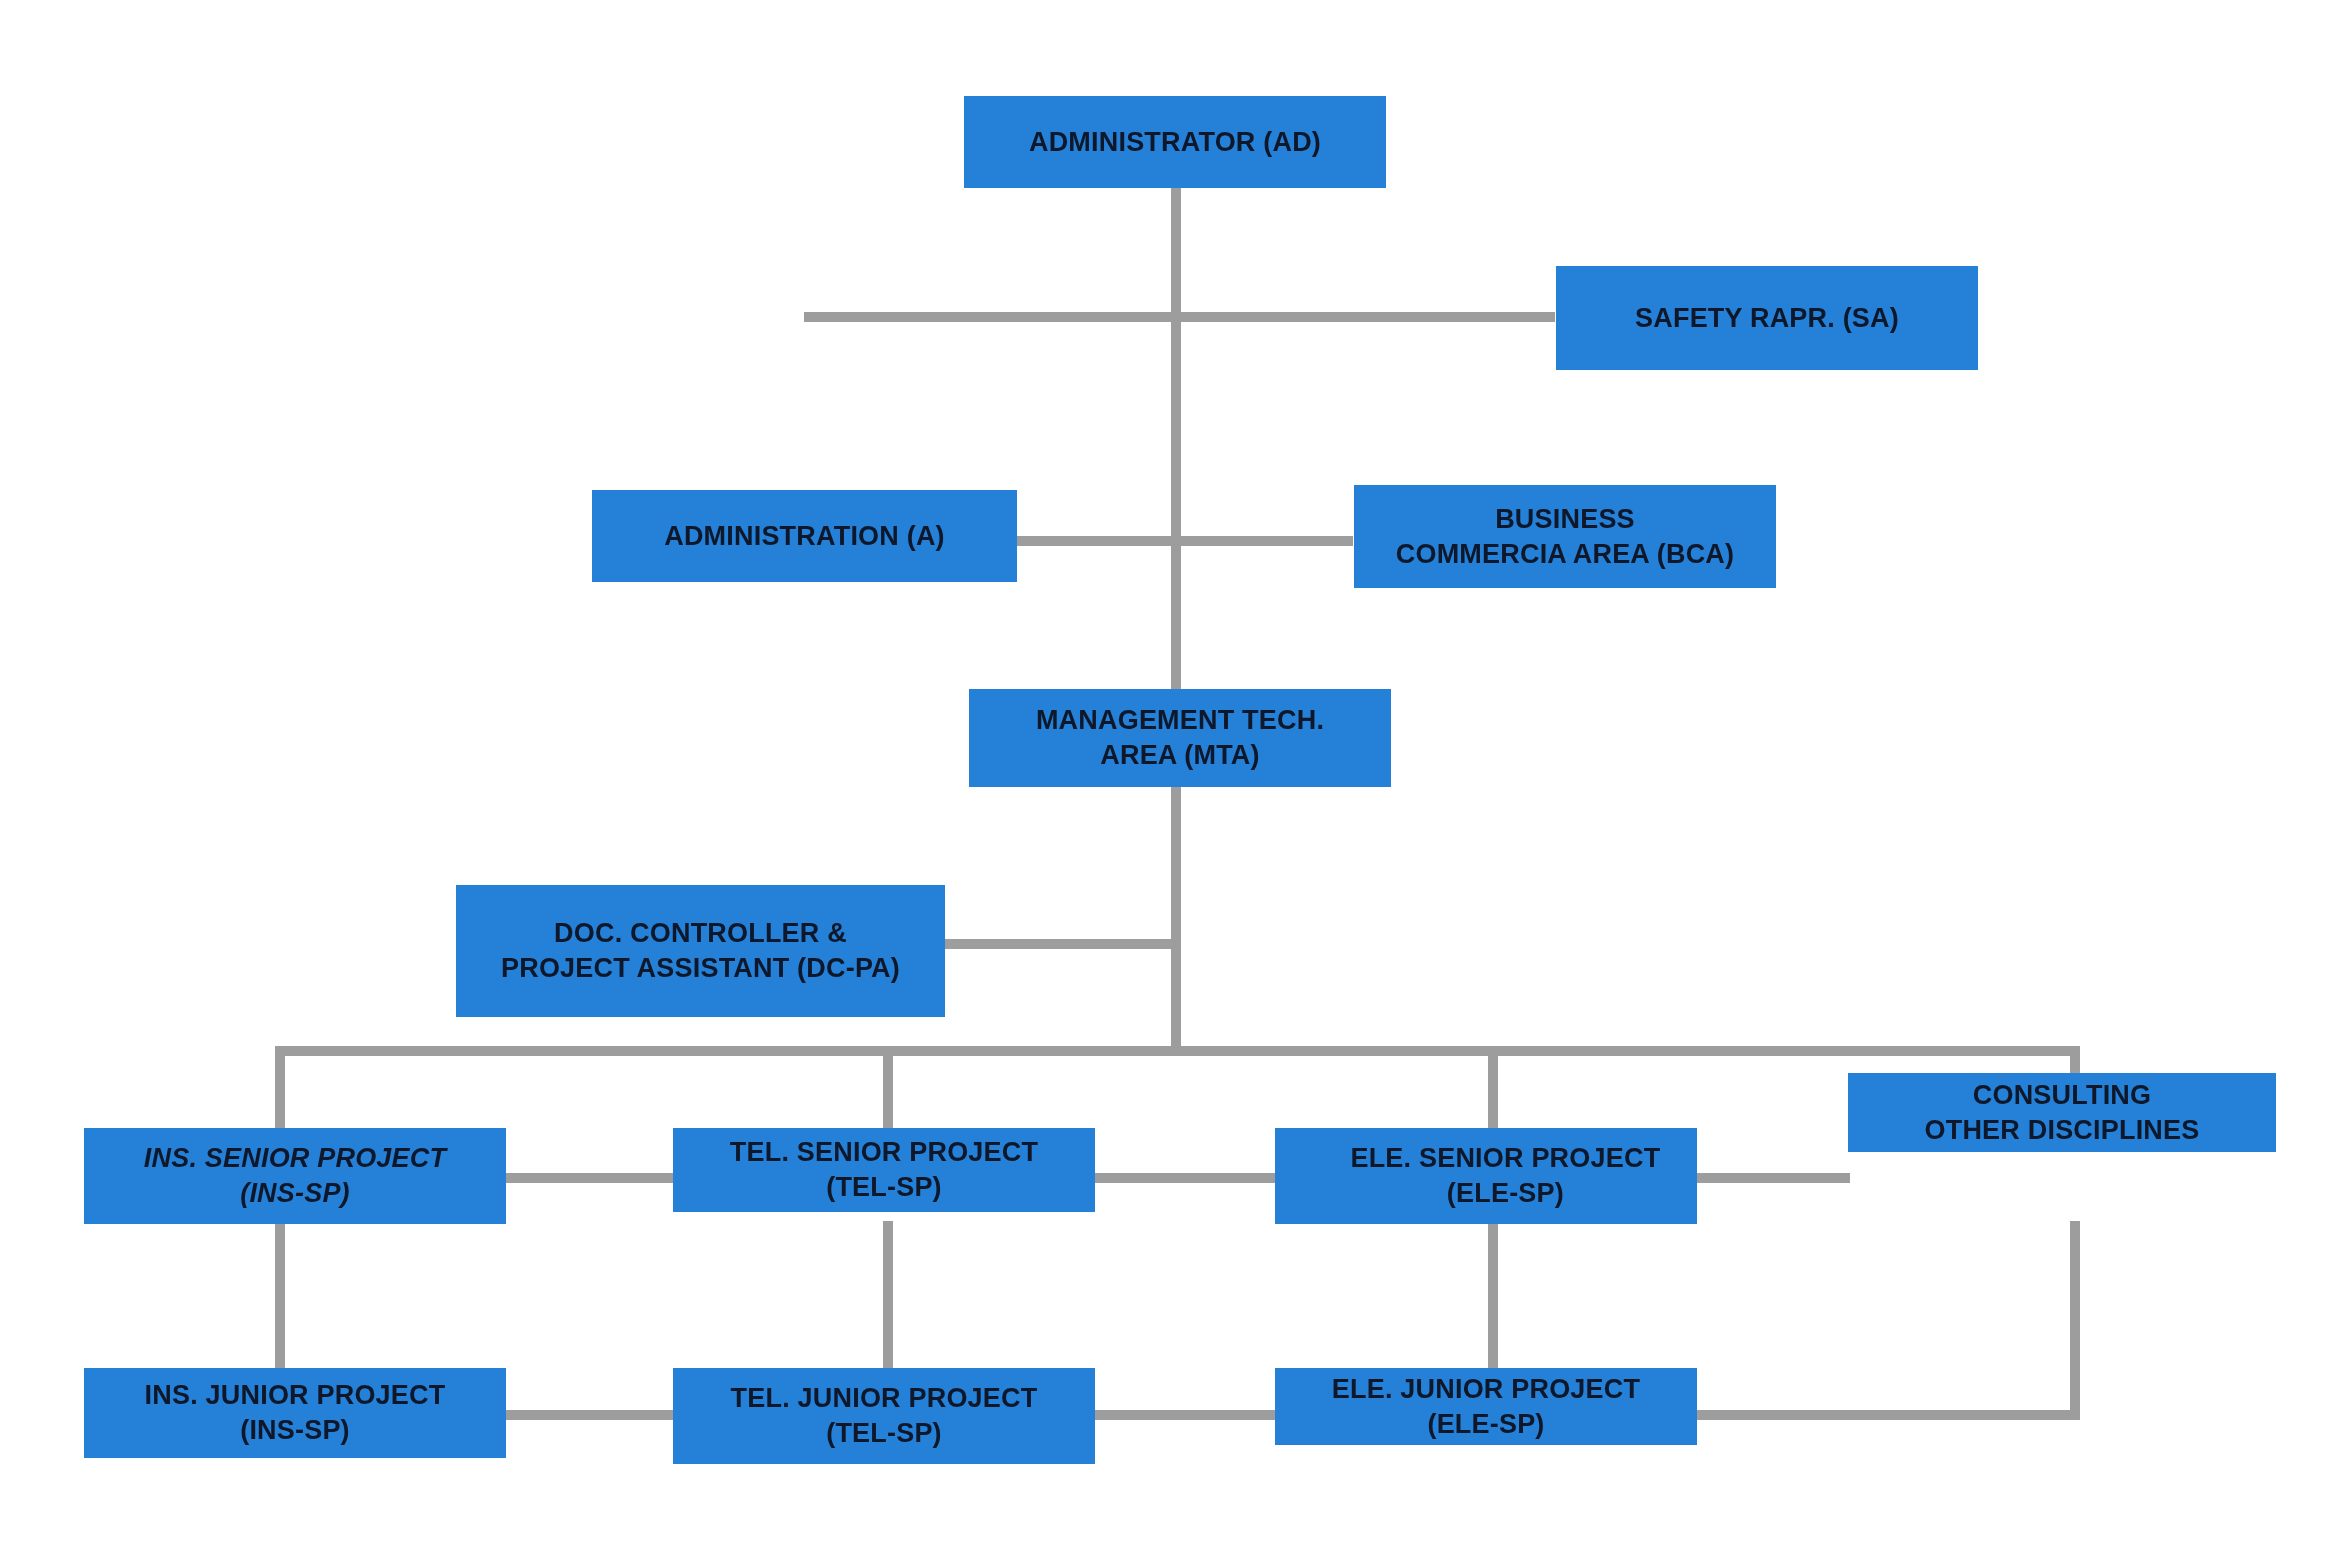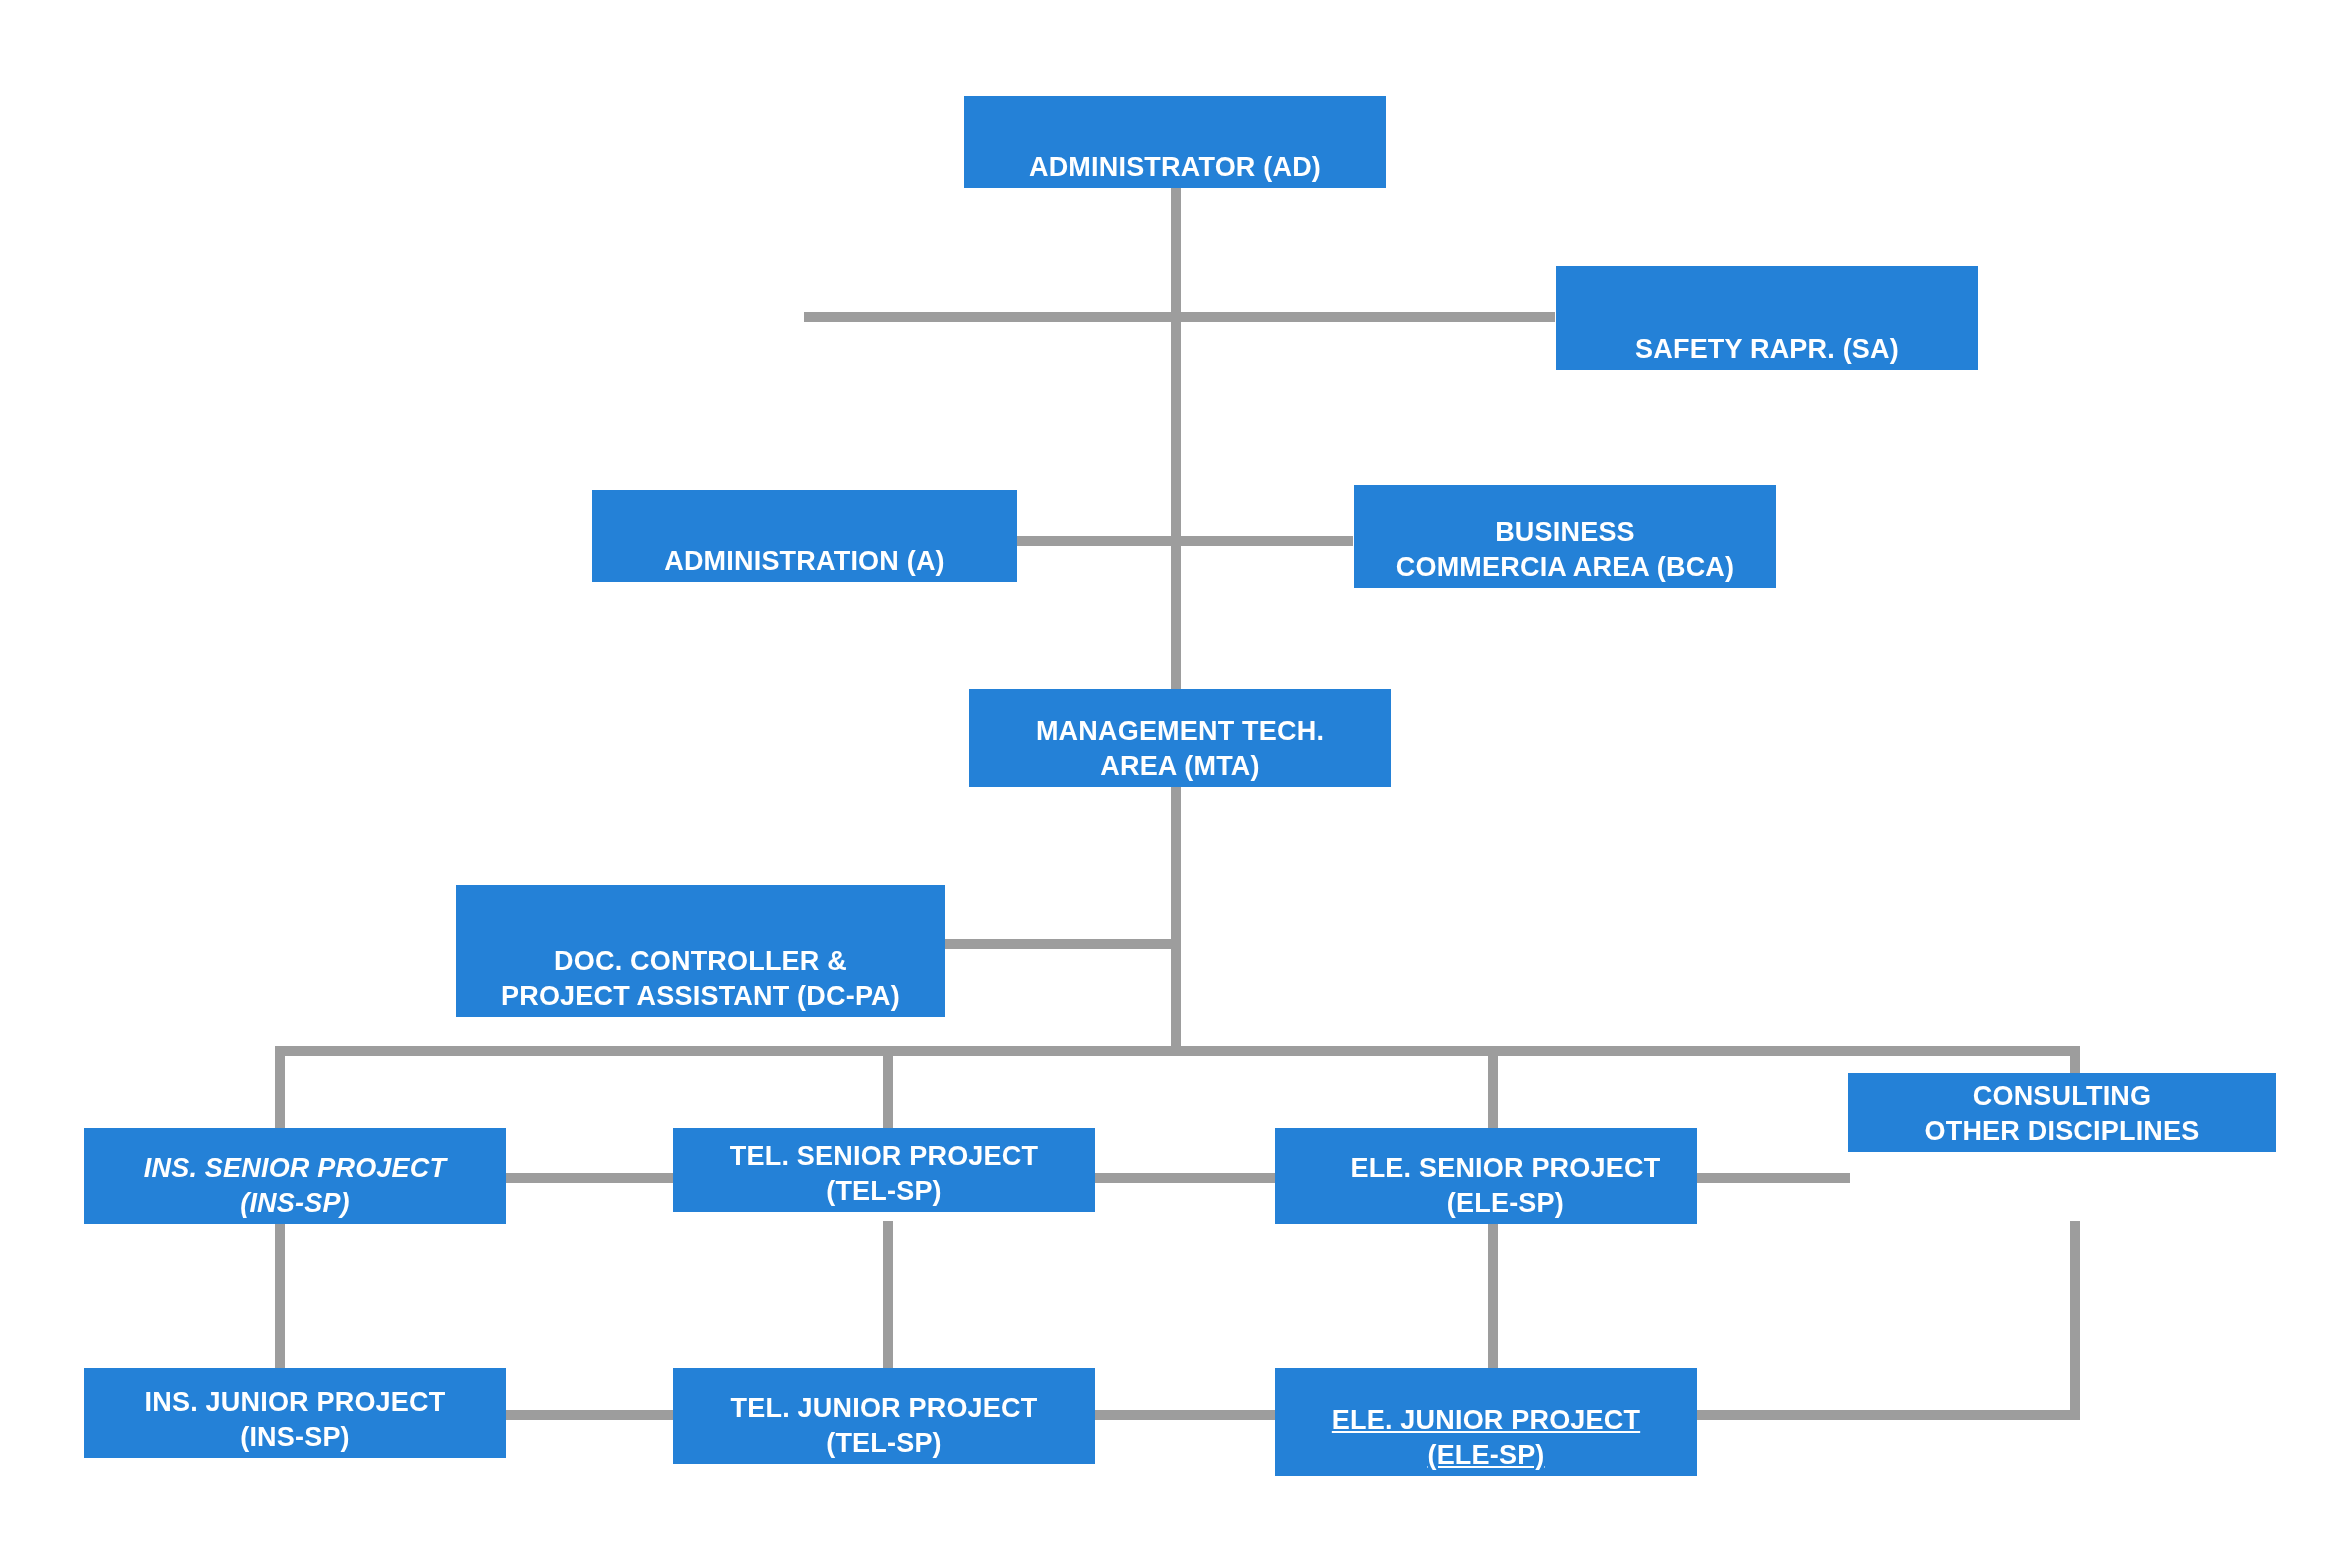--- a/index.html
+++ b/index.html
@@ -11,23 +11,23 @@
     position: relative;
     width: 2351px;
     height: 1568px;
     background: #ffffff;
     font-family: "Liberation Sans", sans-serif;
     overflow: hidden;
   }
   .node {
     position: absolute;
     background: #2481D7;
-    color: #ffffff;
+    color: #0f172a;
     display: flex;
-    align-items: flex-end;
+    align-items: center;
     justify-content: center;
     text-align: center;
     font-weight: 700;
     letter-spacing: 0.2px;
     line-height: 1.28;
     z-index: 3;
     box-sizing: border-box;
     padding: 3.7px 9.2px;
     font-size: 27px;
   }
@@ -128,19 +128,19 @@
   <div class="node" style="left:84px; top:1368px; width:422px; height:90px;">
     <span class="node-label">INS. JUNIOR PROJECT
 (INS-SP)</span>
   </div>
 
   <div class="node" style="left:673px; top:1368px; width:422px; height:96px;">
     <span class="node-label">TEL. JUNIOR PROJECT
 (TEL-SP)</span>
   </div>
 
-  <div class="node" style="left:1275px; top:1368px; width:422px; height:108px;text-decoration:underline;">
+  <div class="node" style="left:1275px; top:1368px; width:422px; height:77px;">
     <span class="node-label">ELE. JUNIOR PROJECT
 (ELE-SP)</span>
   </div>
 
 </div>
 
 
 </body></html>

